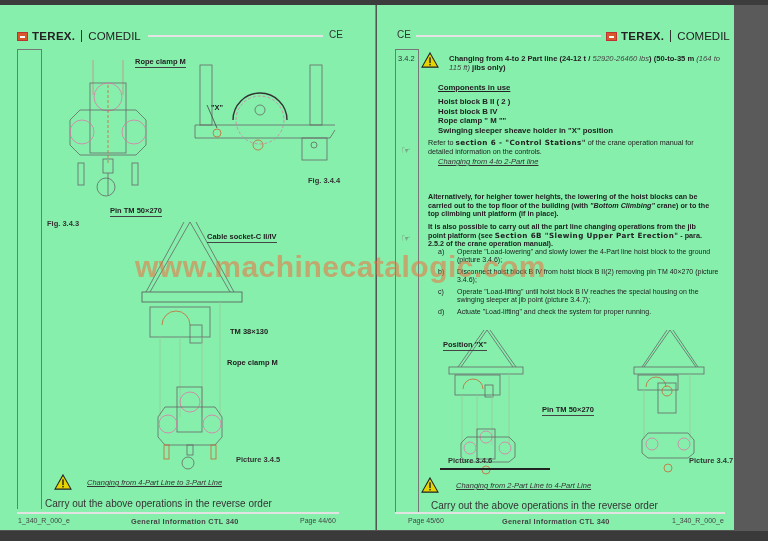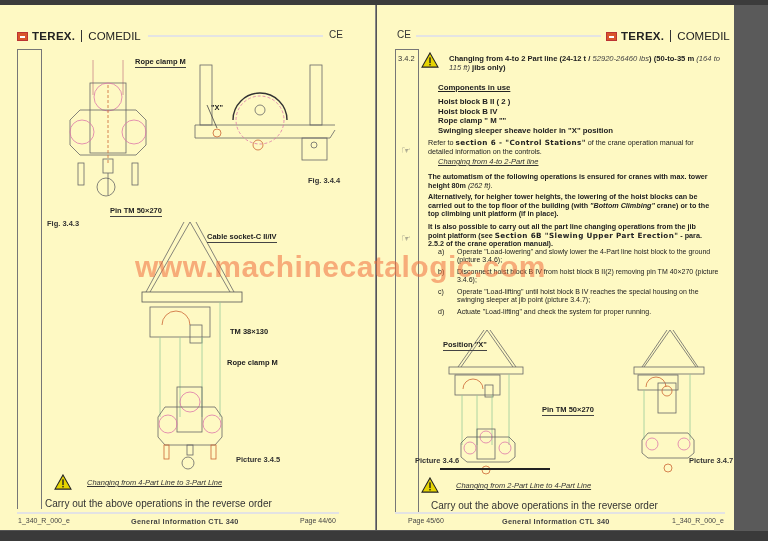--- a/index.html
+++ b/index.html
@@ -1,21 +1,21 @@
 <!DOCTYPE html>
 <html><head>
 <meta charset="utf-8">
 <style>
   * { box-sizing: border-box; margin: 0; padding: 0; }
   html, body { width: 768px; height: 541px; overflow: hidden; }
   body { background: #4a4a4a; position: relative; font-family: "Liberation Sans", sans-serif; color: #222; }
   .viewer-bg { position: absolute; inset: 0; background: #555; }
   .top-bar { position: absolute; left: 0; top: 0; width: 768px; height: 5px; background: #3c3c3c; }
   .bottom-bar { position: absolute; left: 0; top: 531px; width: 768px; height: 10px; background: #3a3a3a; }
-  .page { position: absolute; background: #fef9c3; top: 5px; height: 525px; overflow: hidden; }
+  .page { position: absolute; background: #86efac; top: 5px; height: 525px; overflow: hidden; }
   .page.left { left: 0; width: 376px; border-right: 1px solid #888; }
   .page.right { left: 377px; width: 357px; }
   .right-gutter { position: absolute; left: 734px; top: 5px; width: 34px; height: 526px; background: #5a5a5a; }
 
   .brand { position: absolute; top: 25px; display: flex; align-items: center; gap: 4px; font-weight: bold; font-size: 11.5px; letter-spacing: 0.3px; }
   .brand .logo-box { width: 11px; height: 9px; background: #d9552b; border: 1px solid #b33; position: relative; }
   .brand .logo-box::after { content: ""; position: absolute; left: 2px; top: 3px; width: 5px; height: 2px; background: #fff; }
   .brand .sep { width: 1px; height: 12px; background: #333; margin: 0 2px; }
   .brand .sub { font-weight: normal; letter-spacing: 0; }
   .rule { position: absolute; height: 2px; background: #e4e4e4; top: 30px; }
@@ -189,23 +189,20 @@
     <div>Rope clamp " M ""</div>
     <div>Swinging sleeper sheave holder in "X" position</div>
   </div>
 
   <div class="r-text" style="top:134px;">
     <span>Refer  to </span><b class="heavy">section 6 - "Control Stations"</b><span> of the crane operation manual for detailed information on the controls.</span>
   </div>
   <div class="hand" style="left:24px; top:139px;">☞</div>
   <div class="note-italic" style="left:61px; top:152px;">Changing from 4-to 2-Part line</div>
 
-  <div class="r-text" style="top:168px; font-weight:bold;">
-    <span>The automatism of the following operations is ensured for cranes with max. tower height 80m </span><i style="font-weight:normal;">(262 ft).</i>
-  </div>
   <div class="r-text" style="top:188px; font-weight:bold;">
     <span>Alternatively, for heigher tower heights, the lowering of the hoist blocks can be carried out to the top floor of the building (with </span><i>"Bottom Climbing"</i><span> crane) or to the top climbing unit platform (if in place).</span>
   </div>
   <div class="r-text" style="top:218px; font-weight:bold;">
     <span>It is also possible to carry out all the part line changing operations from the jib point platform (see </span><span class="heavy">Section 6B "Slewing Upper Part Erection"</span><span> - para. 2.5.2 of the crane operation manual).</span>
   </div>
   <div class="hand" style="left:24px; top:227px;">☞</div>
 
   <div class="list-item" style="top:243px;">
       <span class="mark">a)</span>
@@ -238,21 +235,21 @@
       <rect x="30" y="104" width="18" height="30"></rect>
       <circle cx="39" cy="112" r="6" stroke="#d7a"></circle>
       <path d="M14 118 L20 112 L62 112 L68 118 L68 132 L62 137 L20 137 L14 132 Z"></path>
       <circle cx="23" cy="123" r="6" stroke="#d7a"></circle>
       <circle cx="58" cy="123" r="6" stroke="#d7a"></circle>
       <circle cx="39" cy="145" r="4" stroke="#c63"></circle>
     </g>
   </svg>
   <div class="lbl uline" style="left:66px; top:335px;">Position  "X"</div>
   <div class="lbl uline" style="left:165px; top:400px;">Pin TM 50×270</div>
-  <div class="fig-cap" style="left:38px; top:451px;">Picture  3.4.6</div>
+  <div class="fig-cap" style="left:71px; top:451px;">Picture  3.4.6</div>
   <div style="position:absolute; left:63px; top:463px; width:110px; height:2px; background:#222;"></div>
 
   <svg class="draw" style="left:255px; top:320px;" width="75" height="150" viewBox="0 0 75 150">
     <g fill="none" stroke="#666" stroke-width="0.8">
       <path d="M38 5 L12 42 M38 5 L64 42 M35 5 L10 42 M41 5 L66 42"></path>
       <rect x="2" y="42" width="70" height="7"></rect>
       <rect x="6" y="50" width="40" height="15"></rect>
       <path d="M14 62 A10 10 0 0 1 34 62" stroke="#c63"></path>
       <rect x="26" y="58" width="18" height="30"></rect>
       <circle cx="35" cy="66" r="5" stroke="#c63"></circle>

